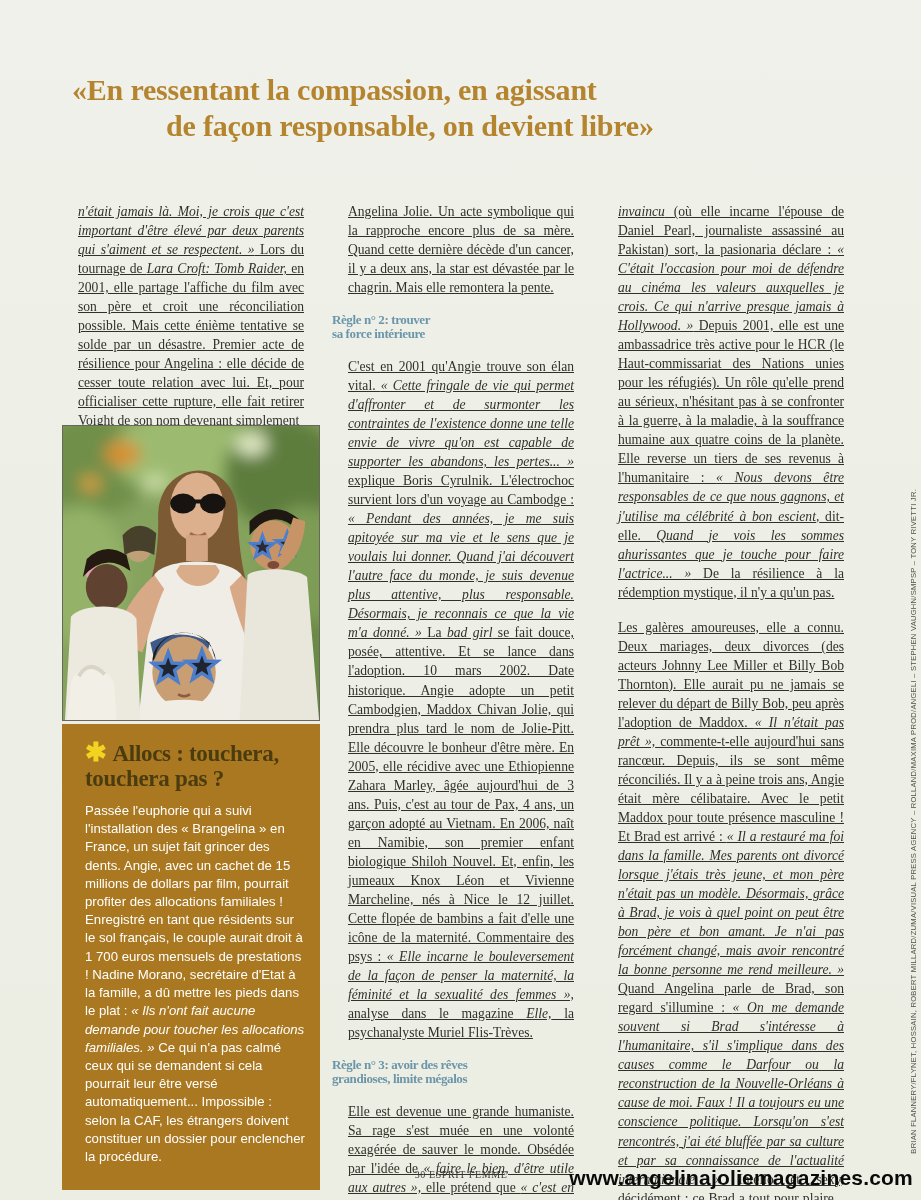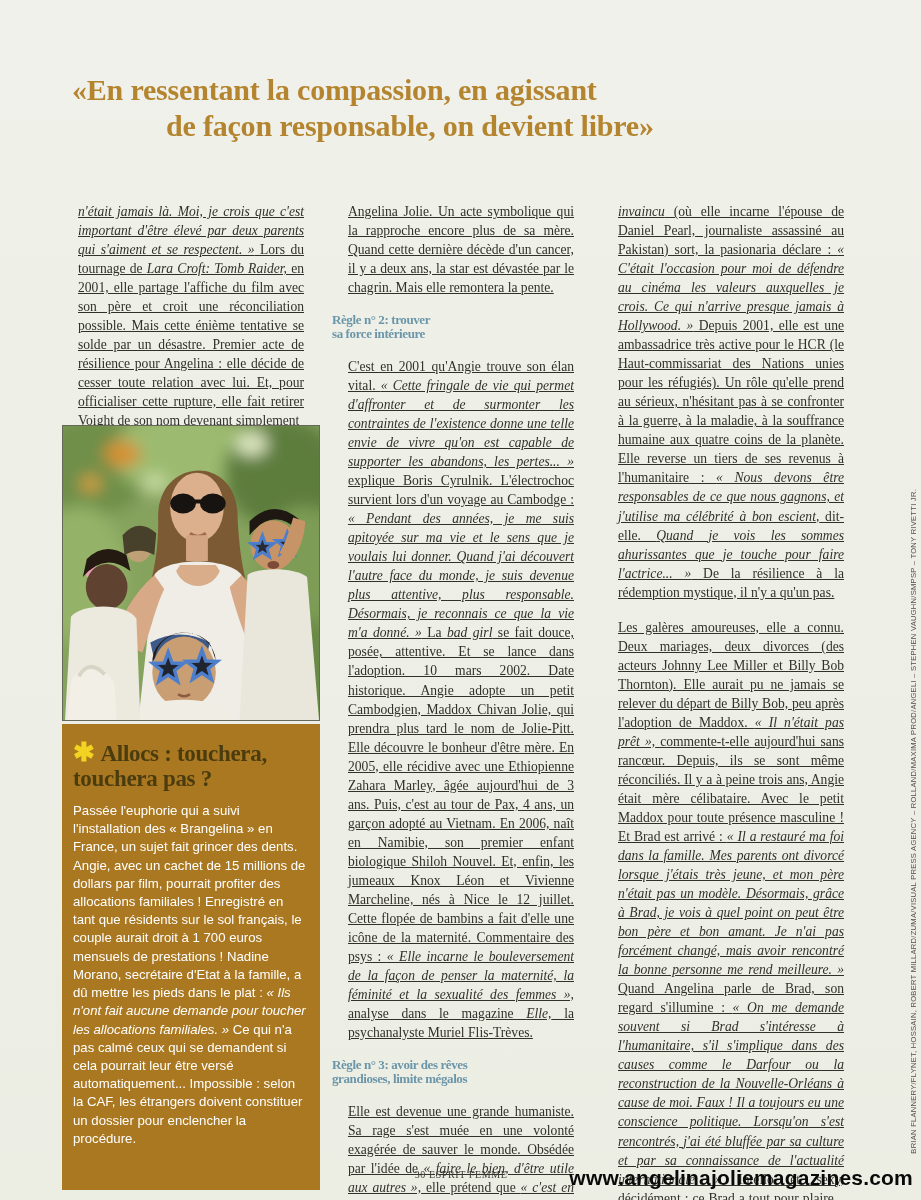--- a/index.html
+++ b/index.html
@@ -24,21 +24,21 @@
   .it{font-style:italic;}
   .rule-heading{margin:14px 0 6px;font-weight:bold;color:#6b96a9;
     font-size:13px;line-height:1.07;letter-spacing:-0.4px;
     white-space:pre-line;text-align:left;}
   
   .photo{position:absolute;left:62px;top:425px;width:258px;height:296px;margin:0;
     border:1px solid #67675a;box-sizing:border-box;background:#86a35e;}
   .photo svg{display:block;width:100%;height:100%;}
   
   .callout{position:absolute;left:62px;top:724px;width:258px;height:466px;
-    box-sizing:border-box;background:#aa7820;padding:15px 13px 12px 11px;}
+    box-sizing:border-box;background:#aa7820;padding:15px 13px 12px 23px;}
   .box-title{font-weight:bold;color:#4b3c10;font-size:23px;line-height:1.08;letter-spacing:-0.3px;}
   .box-title-text{white-space:pre-line;}
   .asterisk{color:#f3d322;font-size:26px;font-weight:bold;margin-right:6px;}
   .box-body{margin:10px 0 0;font-family:"Liberation Sans", "DejaVu Sans", sans-serif;
     font-size:13.2px;line-height:1.38;color:#ffffff;text-align:left;}
   .box-body .it{font-style:italic;}
   
   .footer{position:absolute;left:332px;width:258px;bottom:20px;text-align:center;
     font-size:10px;letter-spacing:0.6px;color:#3c3b34;margin-top:20px;}
   .credits{position:absolute;right:3px;bottom:46px;

